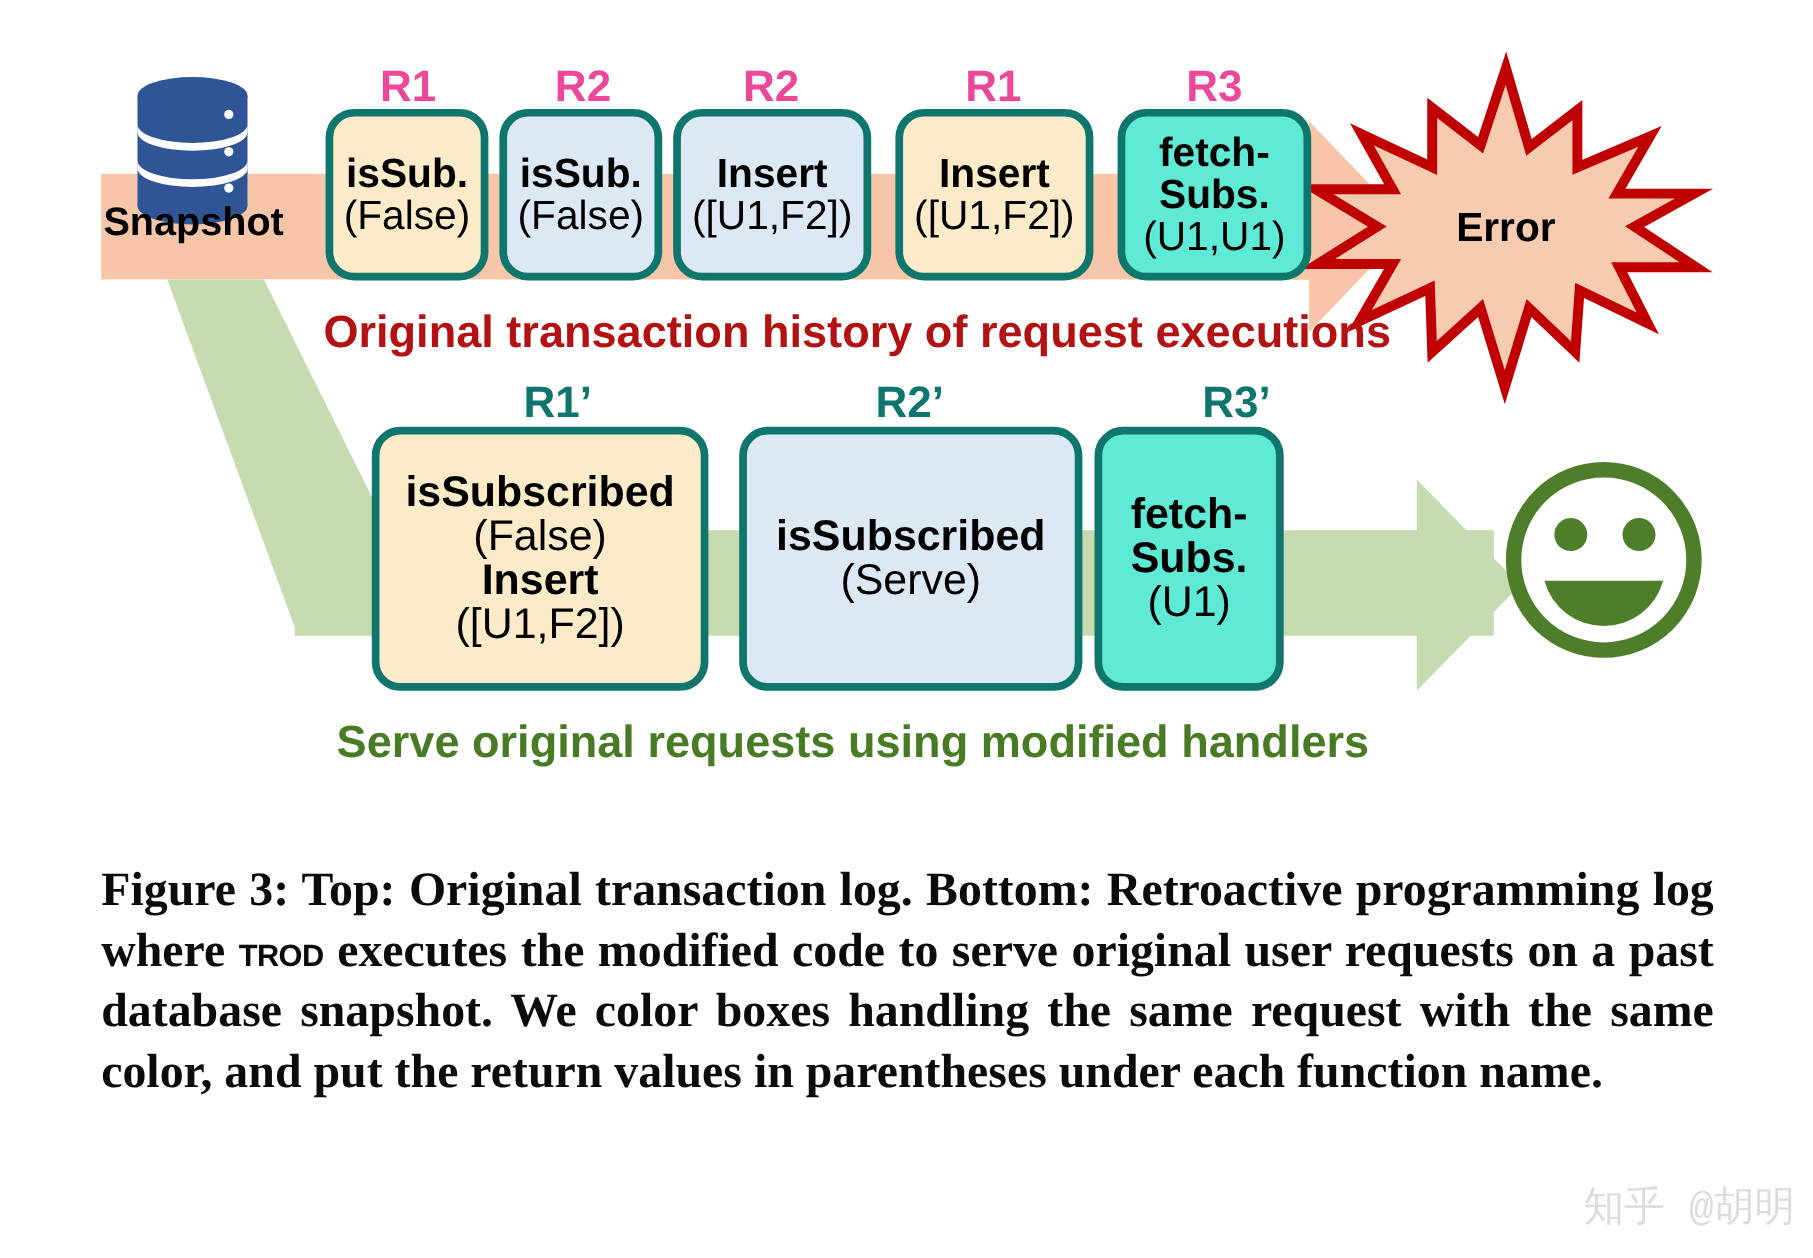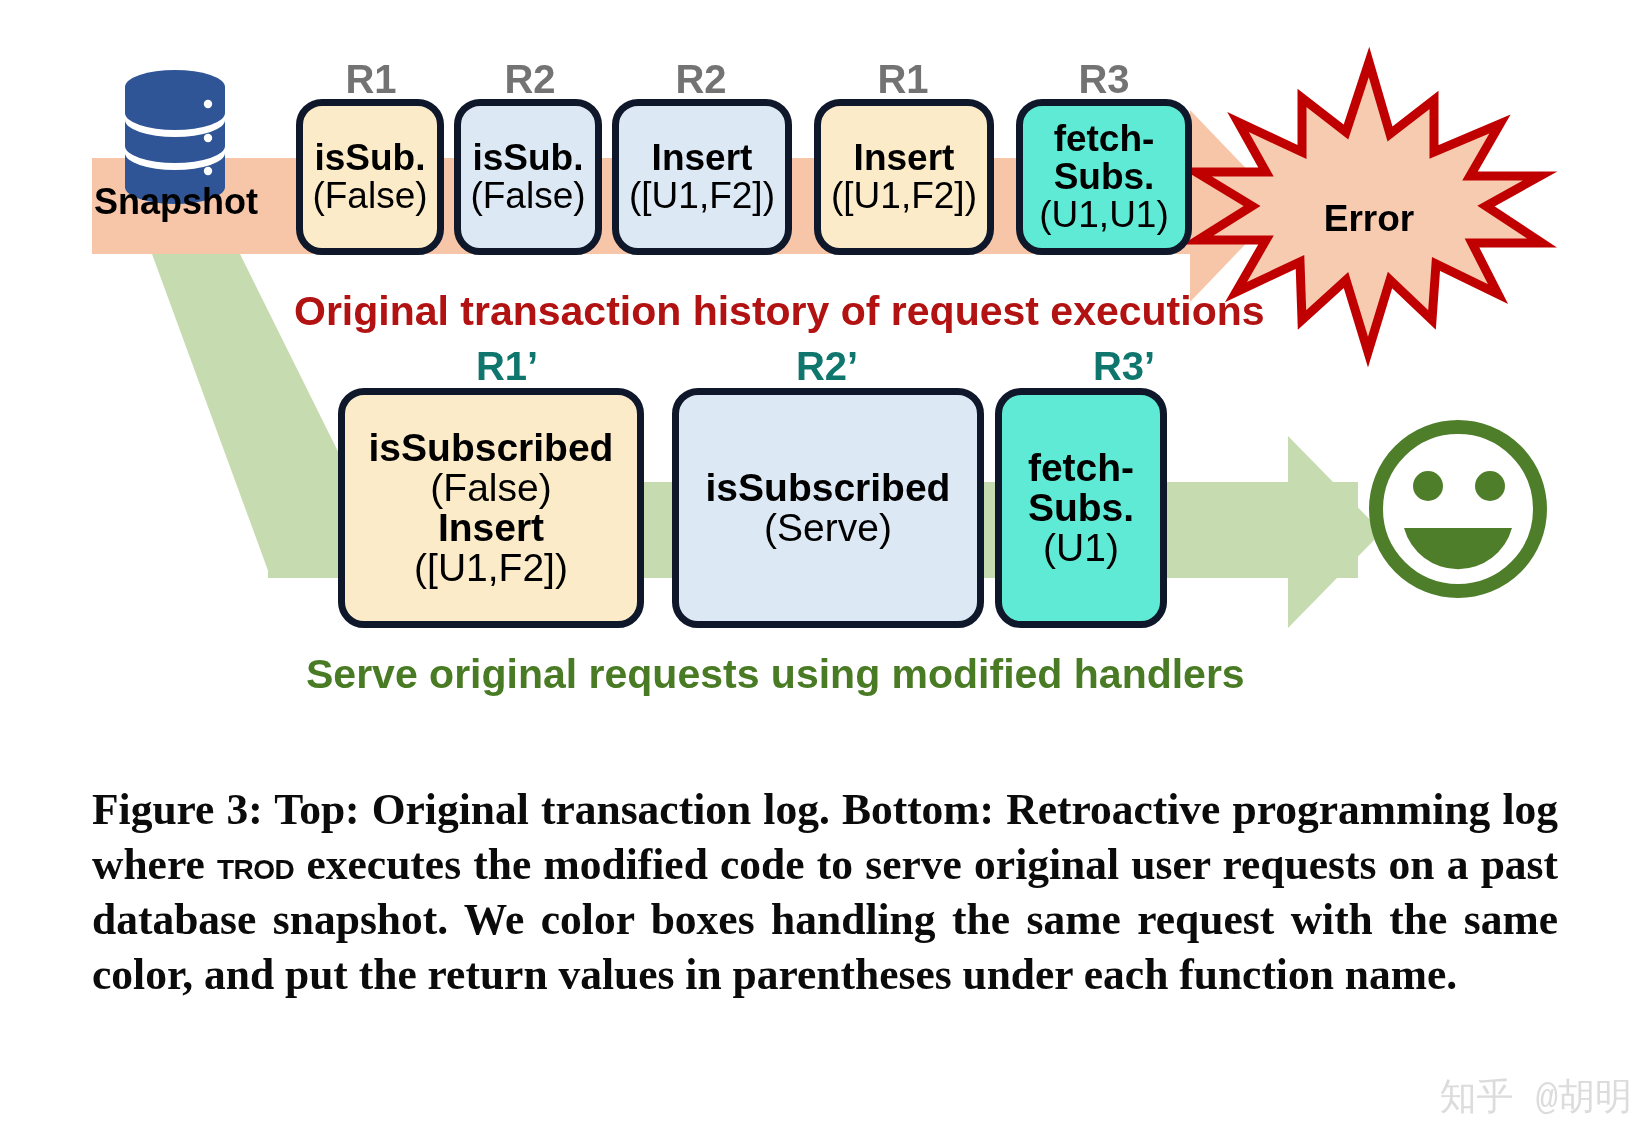--- a/index.html
+++ b/index.html
@@ -7,21 +7,21 @@
        font-family:"Liberation Sans",sans-serif;}
 
   #stage{position:absolute;left:0;top:0;width:1648px;height:1144px;}
 
   
   #bands{position:absolute;left:0;top:0;width:1648px;height:1144px;}
 
   
   .node{
     position:absolute;
-    border:7px solid #0f172a;
+    border:7px solid #0f766e;
     border-radius:26px;
     box-sizing:border-box;
     display:flex;flex-direction:column;
     align-items:center;justify-content:center;
     text-align:left;
     color:#000;
     line-height:1.02;
   }
   .node .fn{font-weight:bold;}
   .node .rv{font-weight:normal;}
@@ -39,21 +39,21 @@
   .bot .rv{font-size:39px;}
 
   
   .rlabel{
     position:absolute;
     font-size:40px;font-weight:bold;
     text-align:center;
     white-space:nowrap;
     transform:translateX(-50%);
   }
-  .rlabel.red{color:#737373;}
+  .rlabel.red{color:#ec4899;}
   .rlabel.green{color:#0f766e;}
 
   
   .rowcap{
     position:absolute;
     font-size:41px;font-weight:bold;
     white-space:nowrap;
   }
   .rowcap.red{color:#B21212;}
   .rowcap.green{color:#497B24;}
@@ -64,21 +64,20 @@
     font-size:36px;font-weight:bold;color:#000;
     white-space:nowrap;
   }
 
   
   #error-text{
     position:absolute;
     font-size:37px;font-weight:bold;color:#000;
     white-space:nowrap;
     transform:translate(-50%,-50%);
-    margin-top:12px;
   }
 
   
   #caption{
     position:absolute;
     left:92px;top:782px;width:1466px;
     font-family:"Liberation Serif",serif;
     font-weight:bold;
     font-size:43.5px;
     line-height:1.265;
@@ -172,21 +171,21 @@
   </div>
 
   <div class="node top fill-grey" style="left:1016px;top:99px;width:176px;height:156px;">
     <div class="fn" style="white-space:pre-line;">fetch-
 Subs.</div>
     <div class="rv">(U1,U1)</div>
   </div>
 
   <div id="error-text" style="left:1369px;top:207px;">Error</div>
 
-  <div class="rowcap red" style="left:294px;top:288px;">Original transaction history of request executions</div>
+  <div class="rowcap red" style="left:294px;top:278px;">Original transaction history of request executions</div>
 
   <div class="rlabel green" style="left:507px;top:344px;">R1’</div>
   <div class="rlabel green" style="left:827px;top:344px;">R2’</div>
   <div class="rlabel green" style="left:1124px;top:344px;">R3’</div>
 
   <div class="node bot fill-yellow" style="left:338px;top:388px;width:306px;height:240px;">
     <div class="fn">isSubscribed</div>
     <div class="rv">(False)</div>
     <div class="fn">Insert</div>
     <div class="rv">([U1,F2])</div>

